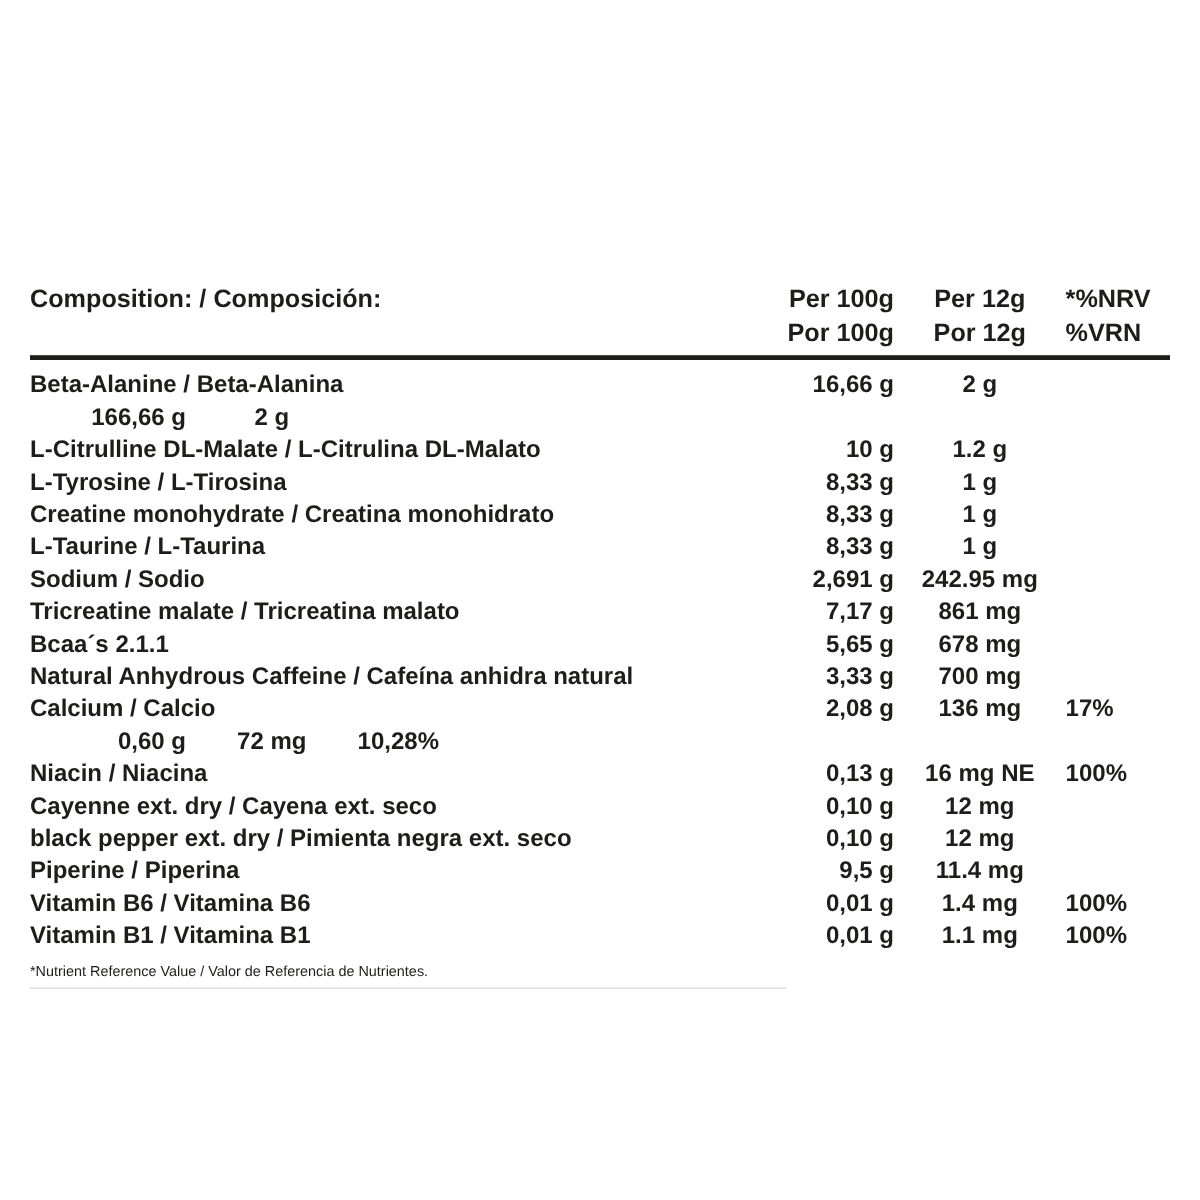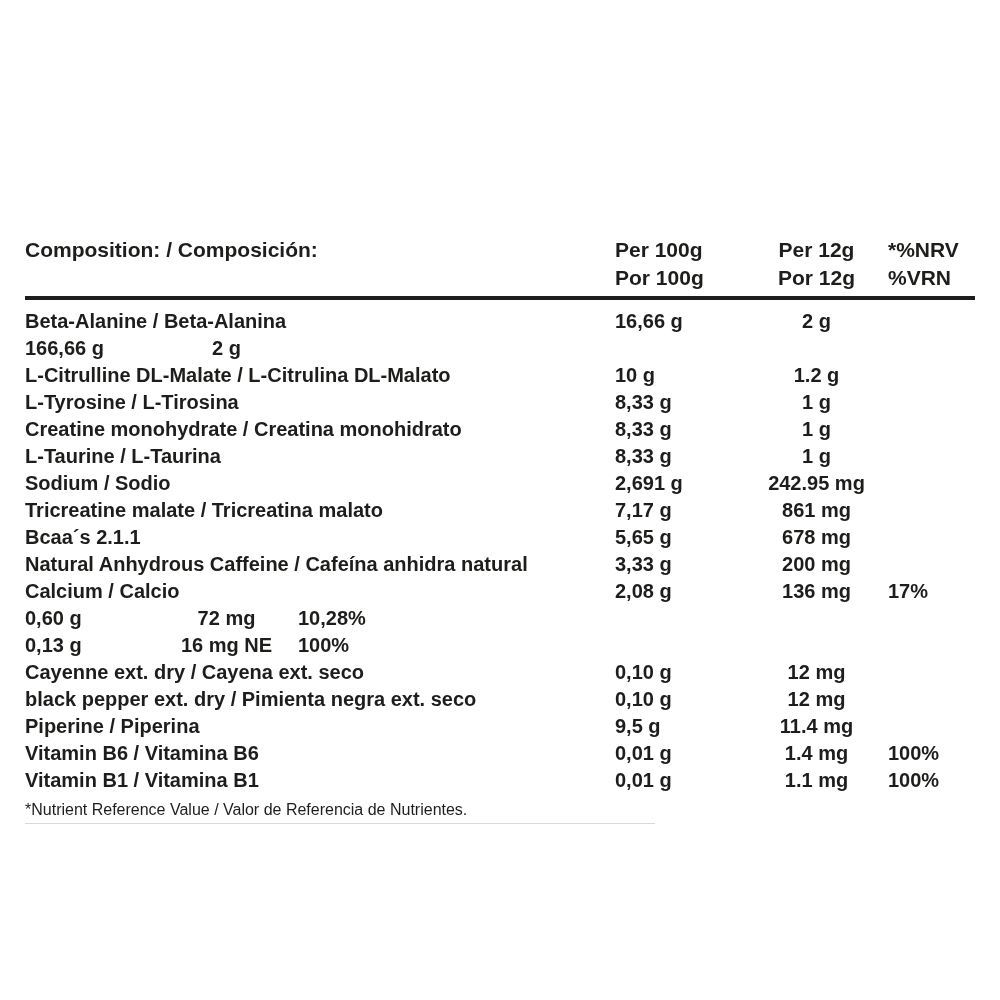--- a/index.html
+++ b/index.html
@@ -29,31 +29,31 @@
     line-height: 28px;
   }
   .row {
     display: flex;
     font-size: 20px;
     line-height: 27px;
     font-weight: bold;
   }
   .cell { white-space: nowrap; }
   .cell.name { flex: 1; text-align: left; overflow: hidden; }
-  .cell.c2 { width: 130px; text-align: left; }
+  .cell.c2 { width: 130px; text-align: right; }
   .cell.c3 { width: 143px; text-align: center; }
   .cell.c4 { width: 87px; text-align: left; }
   .rule {
     height: 4px;
     background: #1d1d1b;
     margin-top: 4px;
     margin-bottom: 8px;
   }
   .footnote {
-    font-size: 16px;
+    font-size: 12px;
     line-height: 27px;
     margin-top: 2px;
   }
   .footnote-line {
     height: 1px;
     width: 630px;
     background: #d9d9d9;
   }
 </style>
 </head>
@@ -127,35 +127,36 @@
       </div>
       <div class="row">
         <div class="cell name">Bcaa´s 2.1.1</div>
         <div class="cell c2">5,65 g</div>
         <div class="cell c3">678 mg</div>
         <div class="cell c4"></div>
       </div>
       <div class="row">
         <div class="cell name">Natural Anhydrous Caffeine / Cafeína anhidra natural</div>
         <div class="cell c2">3,33 g</div>
-        <div class="cell c3">200 mg</div>
+        <div class="cell c3">700 mg</div>
         <div class="cell c4"></div>
       </div>
       <div class="row">
         <div class="cell name">Calcium / Calcio</div>
         <div class="cell c2">2,08 g</div>
         <div class="cell c3">136 mg</div>
         <div class="cell c4">17%</div>
       </div>
       <div class="row">
         <div class="cell c2">0,60 g</div>
         <div class="cell c3">72 mg</div>
         <div class="cell c4">10,28%</div>
       </div>
       <div class="row">
+        <div class="cell name">Niacin / Niacina</div>
         <div class="cell c2">0,13 g</div>
         <div class="cell c3">16 mg NE</div>
         <div class="cell c4">100%</div>
       </div>
       <div class="row">
         <div class="cell name">Cayenne ext. dry / Cayena ext. seco</div>
         <div class="cell c2">0,10 g</div>
         <div class="cell c3">12 mg</div>
         <div class="cell c4"></div>
       </div>

